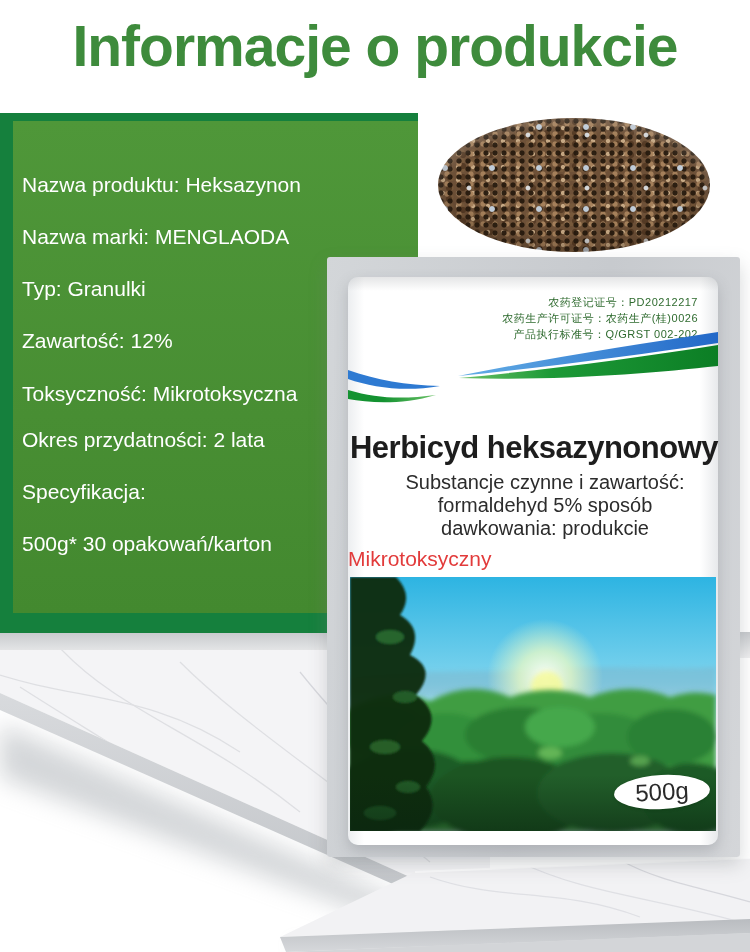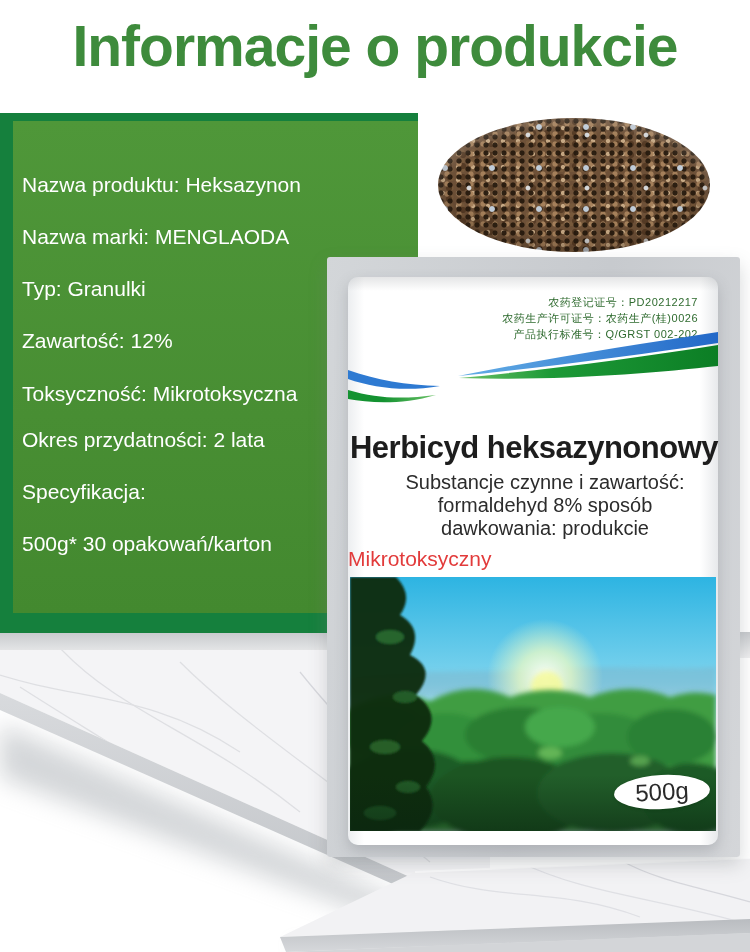--- a/index.html
+++ b/index.html
@@ -172,21 +172,21 @@
         <path d="M370,15 C288,28 198,40 111,48 C214,51 306,43 370,36 Z" fill="url(#gw)"></path>
 
         <path d="M0,40 C28,50 58,55 92,56 C58,62 26,58 0,49 Z" fill="#2e7ad2"></path>
         <path d="M0,60 C30,69 56,69 88,65 C54,75 22,73 0,69 Z" fill="url(#gw2)"></path>
       </svg>
 
       <div class="pkg-title">Herbicyd heksazynonowy</div>
 
       <div class="pkg-sub">
         <div>Substancje czynne i zawartość:</div>
-        <div>formaldehyd 8% sposób</div>
+        <div>formaldehyd 5% sposób</div>
         <div>dawkowania: produkcie</div>
       </div>
 
       <div class="pkg-tox">Mikrotoksyczny</div>
 
       <div class="forest">
         <svg width="366" height="254" viewBox="0 0 366 254" xmlns="http://www.w3.org/2000/svg">
           <defs>
             <linearGradient id="sky" x1="0" y1="0" x2="0" y2="1">
               <stop offset="0" stop-color="#2db4e2"></stop>

